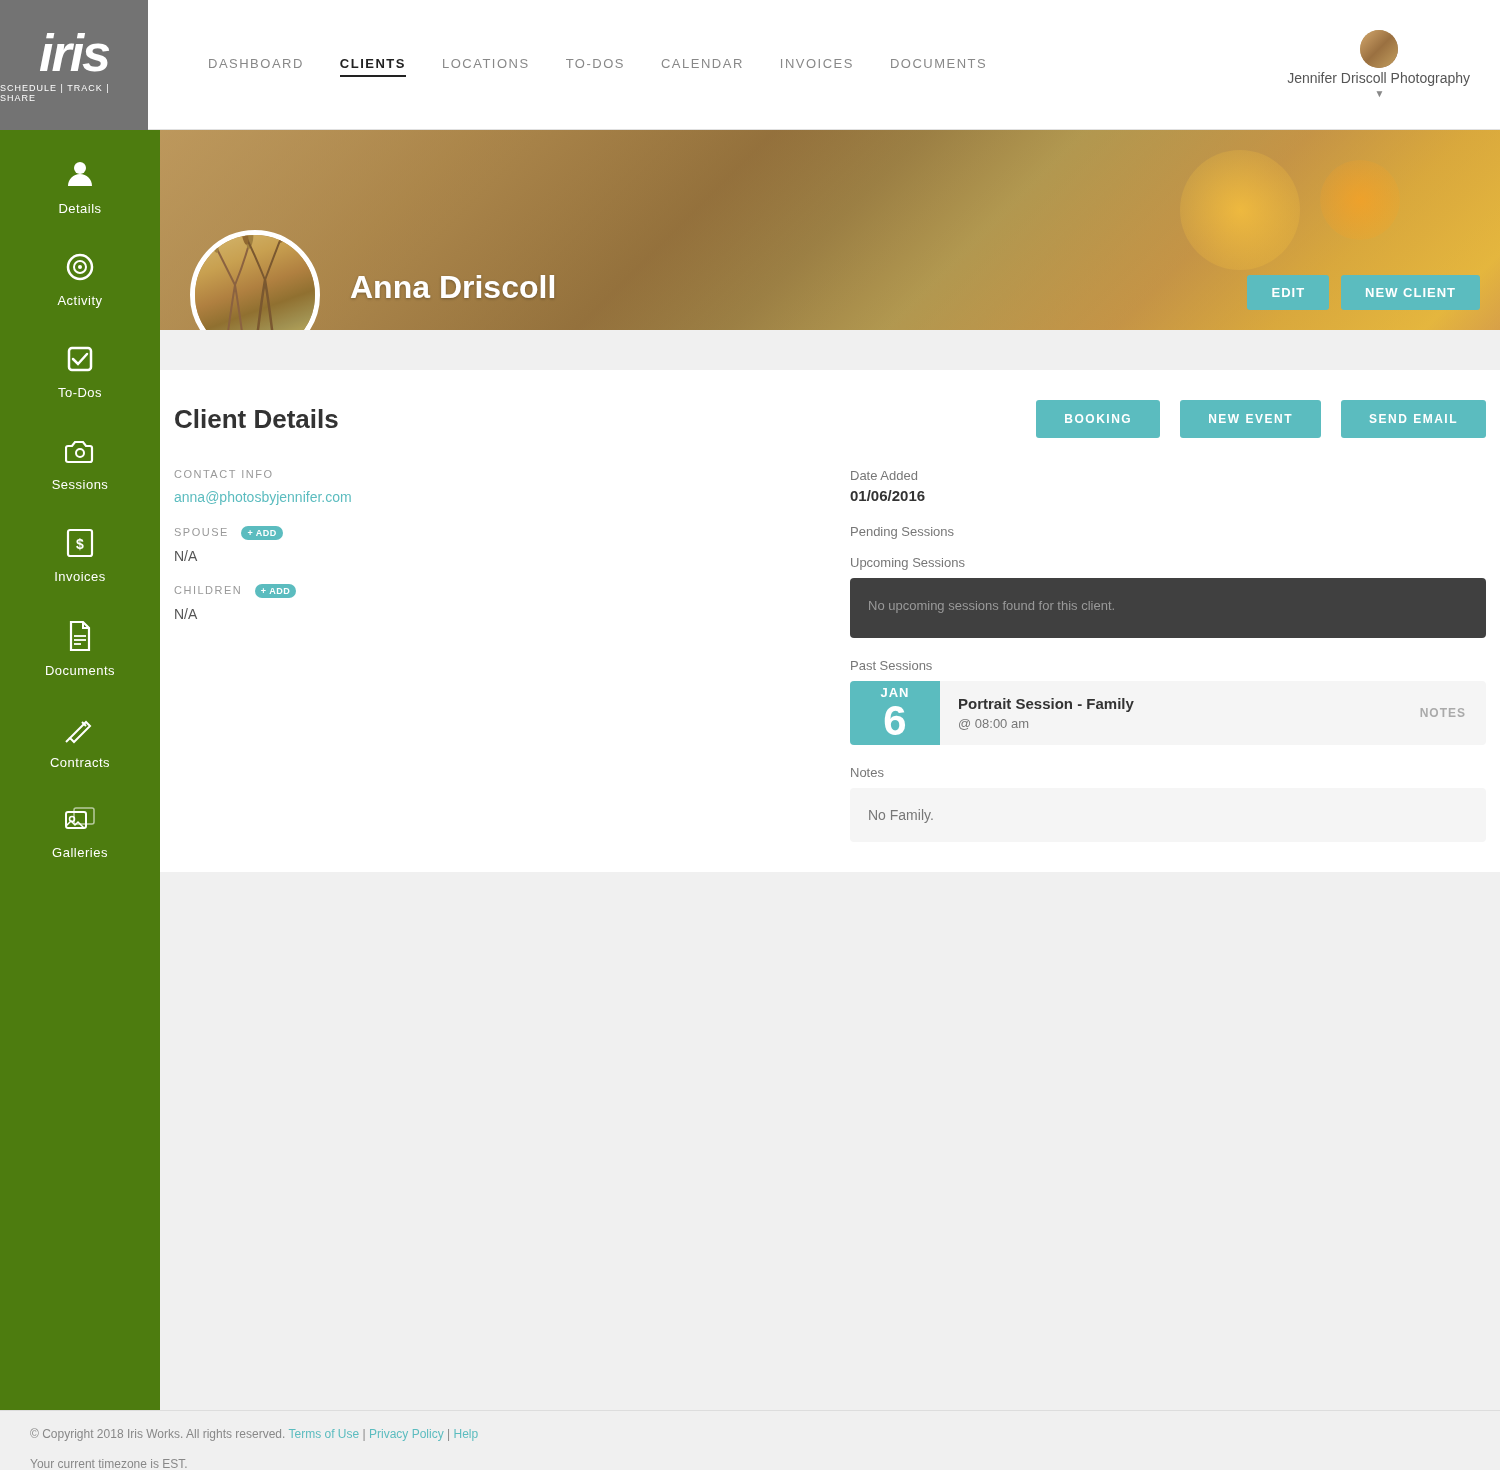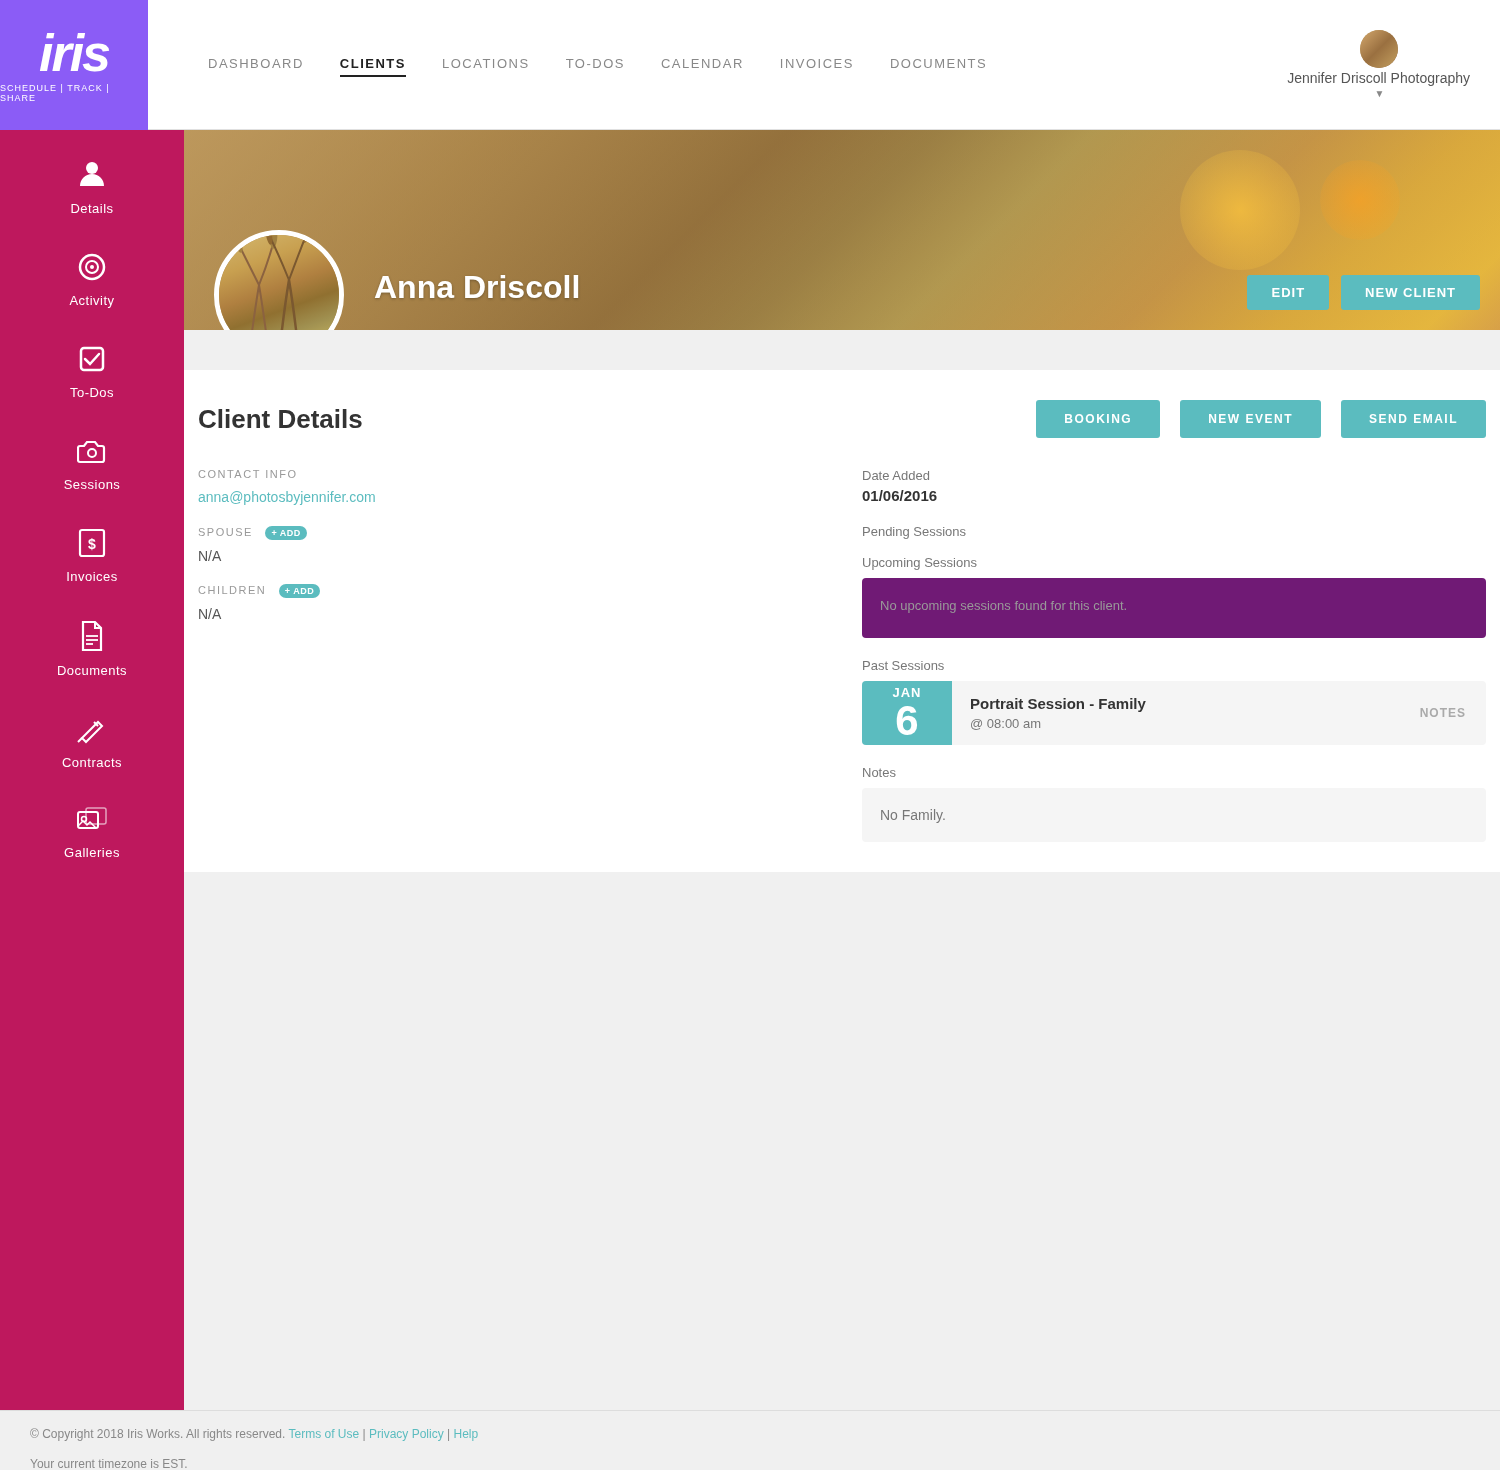--- a/index.html
+++ b/index.html
@@ -9,21 +9,21 @@
     .top-nav {
       background: #fff;
       display: flex;
       align-items: center;
       padding: 0 30px;
       height: 130px;
       border-bottom: 1px solid #e0e0e0;
       position: relative;
     }
     .logo-box {
-      background: #8b5cf6;
+      background: #737373;
       width: 148px;
       height: 130px;
       display: flex;
       flex-direction: column;
       align-items: center;
       justify-content: center;
       flex-shrink: 0;
       margin-left: -30px;
     }
     .logo-iris {
@@ -96,22 +96,22 @@
     }
 
     
     .main-layout {
       display: flex;
       min-height: calc(100vh - 130px - 60px);
     }
 
     
     .sidebar {
-      width: 184px;
-      background: #be185d;
+      width: 160px;
+      background: #4d7c0f;
       display: flex;
       flex-direction: column;
       align-items: center;
       padding: 10px 0;
       flex-shrink: 0;
     }
     .sidebar-item {
       display: flex;
       flex-direction: column;
       align-items: center;
@@ -298,21 +298,21 @@
     }
     .right-col-label:first-child { margin-top: 0; }
     .date-value {
       font-size: 15px;
       font-weight: 600;
       color: #333;
     }
 
     
     .sessions-box {
-      background: #701a75;
+      background: #404040;
       border-radius: 4px;
       padding: 18px;
       min-height: 60px;
       margin-top: 8px;
     }
     .no-sessions-text {
       font-size: 13px;
       color: #999;
     }
 

